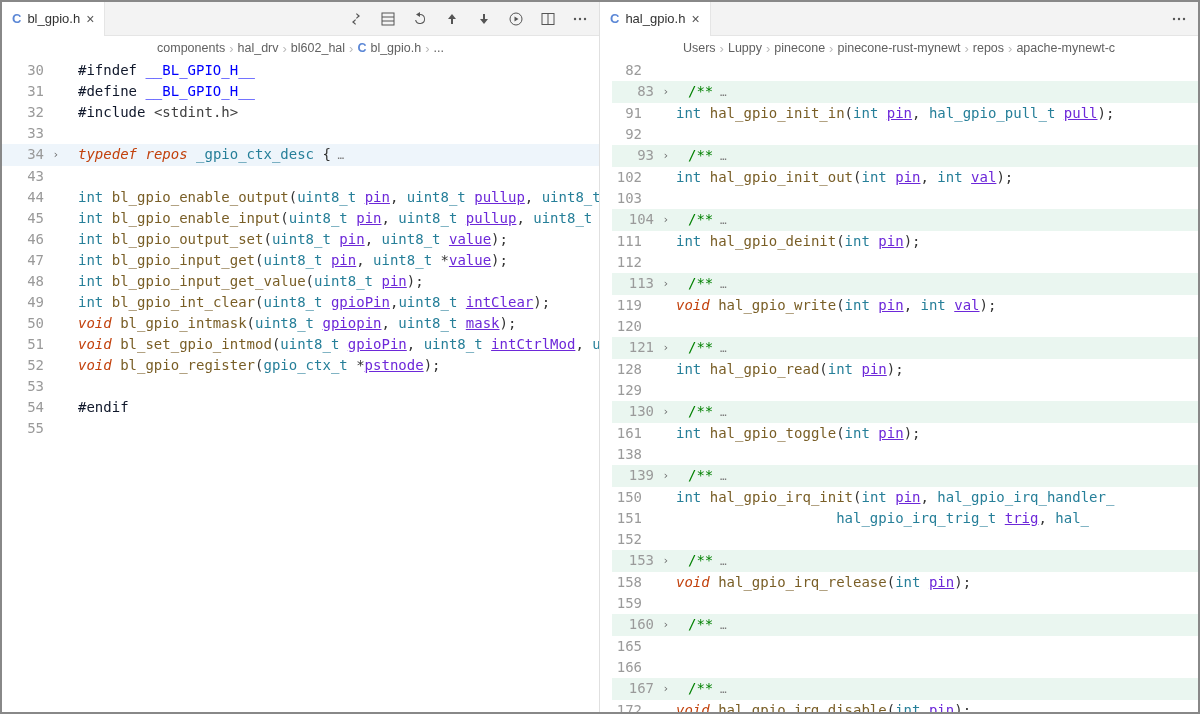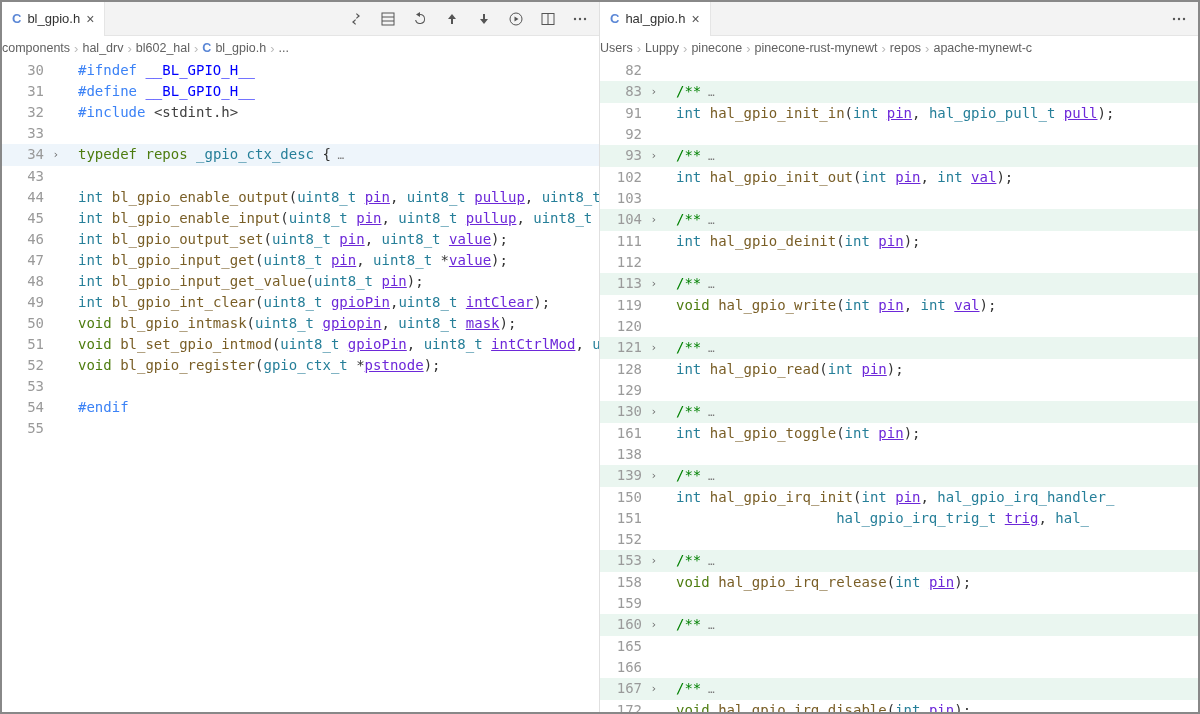--- a/index.html
+++ b/index.html
@@ -16,36 +16,36 @@
   .pane:last-child { border-right: none; flex: 0 0 50%; }
 
   .tabbar { display: flex; align-items: center; height: 34px; background: #f3f3f3; border-bottom: 1px solid #e5e5e5; }
   .tab { display: flex; align-items: center; height: 34px; padding: 0 10px; background: #fff; border-right: 1px solid #e5e5e5; gap: 6px; cursor: pointer; }
   .tab .lang { color: #5b87d6; font-weight: 600; font-size: 13px; }
   .tab .name { color: #333; font-size: 13px; }
   .tab .close { color: #555; font-size: 14px; line-height: 1; }
   .tabbar .actions { margin-left: auto; display: flex; gap: 14px; padding-right: 10px; color: #555; }
   .tabbar .actions span { display:inline-flex; align-items:center; justify-content:center; width:18px; height:18px; }
 
-  .breadcrumb { display: flex; align-items: center; height: 24px; padding: 0 0; gap: 4px; color: #616161; font-size: 12.5px; }
+  .breadcrumb { display: flex; align-items: center; height: 24px; padding: 0 10px; gap: 4px; color: #616161; font-size: 12.5px; justify-content: center; }
   .breadcrumb .sep { color: #bbb; font-size:13px; }
   .breadcrumb .lang { color: #5b87d6; font-weight: 600; }
 
   .editor { flex: 1; overflow: hidden; font-family: Menlo, Consolas, monospace; font-size: 14px; line-height: 21px; position: relative; }
   .line { display: flex; white-space: pre; gap: 16px; }
   .line.hl { background: #eef5fb; }
-  .line.folded-hl { background: #eaf6f0; }
+  .line.folded-hl { background: #eaf6f0; margin-left: 12px; }
   .gutter { flex: 0 0 60px; text-align: right; color: #9a9a9a; padding-right: 18px; user-select:none; position: relative; }
   .fold-caret { position: absolute; right: 3px; top: 0; color: #6a6a6a; font-size: 11px; }
   .code { flex: 1; overflow: hidden; }
   .ellips { color:#7a7a7a; font-size:11px; }
 
   
-  .tk-kw   { color: #4d7c0f; }
-  .tk-pp   { color: #3b82f6; }
+  .tk-kw   { color: #c2410c; font-style: italic; }
+  .tk-pp   { color: #0f172a; }
   .tk-mac  { color: #0000ff; }
   .tk-inc  { color: #404040; }
   .tk-type { color: #267f99; }
   .tk-fn   { color: #795e26; }
   .tk-var  { color: #6d28d9; text-decoration: underline; }
   .tk-cmt  { color: #008000; }
   .tk-punc { color: #333; }
 
   svg { display:block; }
 </style>

